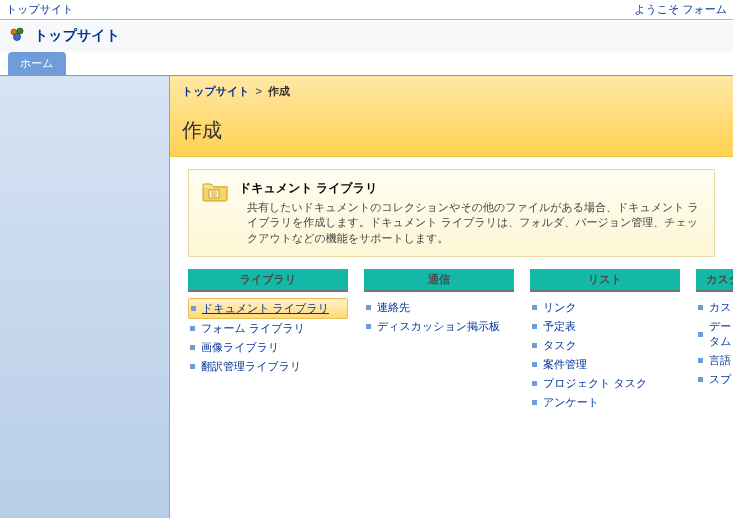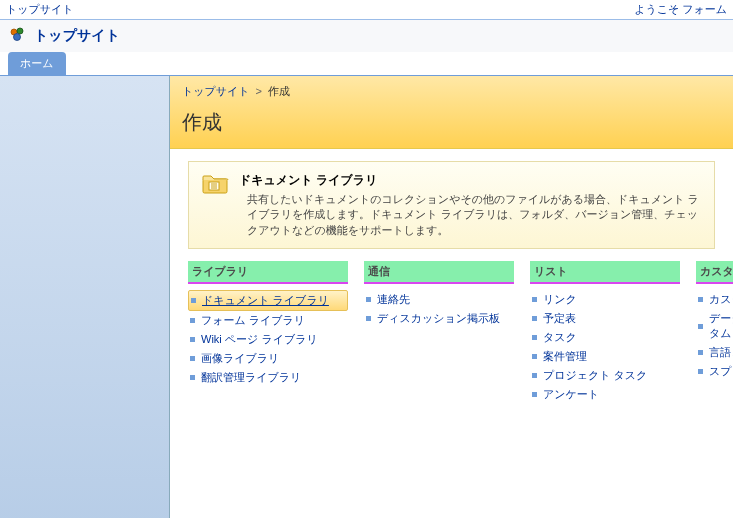--- a/index.html
+++ b/index.html
@@ -12,38 +12,38 @@
 .sitetitle-row .title { color: #003399; font-size: 14px; font-weight: bold; }
 
 .tabrow { background: #fff; padding-left: 8px; display: flex; border-bottom: 1px solid #6f9dd9; }
 .tab { background: #6f9dd9; color: #fff; font-weight: normal; padding: 4px 12px; border-top-left-radius: 4px; border-top-right-radius: 4px; cursor: pointer; }
 
 .content-wrap { display: flex; height: calc(518px - 70px); }
 .leftnav { width: 170px; background: linear-gradient(to bottom, #d6e3f3 0%, #b7cde7 100%); border-right: 1px solid #8ab; }
 
 .main { flex: 1; background: #fff; overflow: hidden; }
 .header-band { background: linear-gradient(to bottom, #ffe8a6 0%, #ffd152 100%); padding: 8px 12px 12px 12px; border-bottom: 1px solid #e6c84d; }
-.breadcrumb { font-size: 11px; color: #6b4; margin-bottom: 10px; }
+.breadcrumb { font-size: 11px; color: #6b4; margin-bottom: 18px; font-weight: bold; }
 .breadcrumb a { color: #003399; text-decoration: none; }
 .breadcrumb .sep { color: #666; margin: 0 3px; }
 .breadcrumb .cur { color: #333; }
 .pagetitle { font-size: 20px; color: #333; }
 
 .infobox { margin: 12px 18px; border: 1px solid #e6dca8; background: linear-gradient(to bottom, #fffef3 0%, #fdf6d4 100%); padding: 10px 12px; display: flex; gap: 10px; }
 .infobox .iconcell { width: 28px; flex: none; }
 .infobox h3 { font-size: 12px; font-weight: bold; margin-bottom: 3px; }
 .infobox p { color: #444; line-height: 1.4; margin-left: 8px; }
 
 .cats { display: flex; gap: 0; padding: 0 18px; }
 .cat { flex: none; margin-right: 16px; }
 .cat.w1 { width: 160px; }
 .cat.w2 { width: 150px; font-family: Liberation Serif, serif; }
 .cat.w3 { width: 150px; }
 .cat.w4 { width: 80px; }
-.cat-head { font-weight: bold; color: #4c4c4c; background: #86efac; border-bottom: 2px solid #d946ef; padding: 3px 4px; font-size: 11px; }
+.cat-head { font-weight: bold; color: #4c4c4c; background: #14b8a6; border-bottom: 2px solid #737373; padding: 3px 4px; font-size: 11px; text-align: center; }
 .cat ul { list-style: none; margin-top: 6px; }
 .cat li { display: flex; align-items: center; gap: 6px; padding: 2px 2px; }
 .cat li .sq { width: 5px; height: 5px; background: #6f9dd9; flex: none; }
 .cat li a { color: #003399; text-decoration: none; cursor: pointer; }
 .cat li.highlight { background: linear-gradient(to bottom, #fff2c8, #ffd978); border: 1px solid #e6c058; border-radius: 2px; }
 .cat li.highlight a { text-decoration: underline; }
 
 svg.folder-icon { width: 28px; height: 24px; }
 svg.site-icon { width: 20px; height: 18px; }
 </style>
@@ -105,24 +105,20 @@
       <div class="cat w1">
         <div class="cat-head">ライブラリ</div>
         <ul>
           <li class="highlight">
               <span class="sq"></span>
               <a>ドキュメント ライブラリ</a>
             </li>
           <li>
               <span class="sq"></span>
               <a>フォーム ライブラリ</a>
-            </li>
-          <li>
-              <span class="sq"></span>
-              <a>Wiki ページ ライブラリ</a>
             </li>
           <li>
               <span class="sq"></span>
               <a>画像ライブラリ</a>
             </li>
           <li>
               <span class="sq"></span>
               <a>翻訳管理ライブラリ</a>
             </li>
         </ul>

